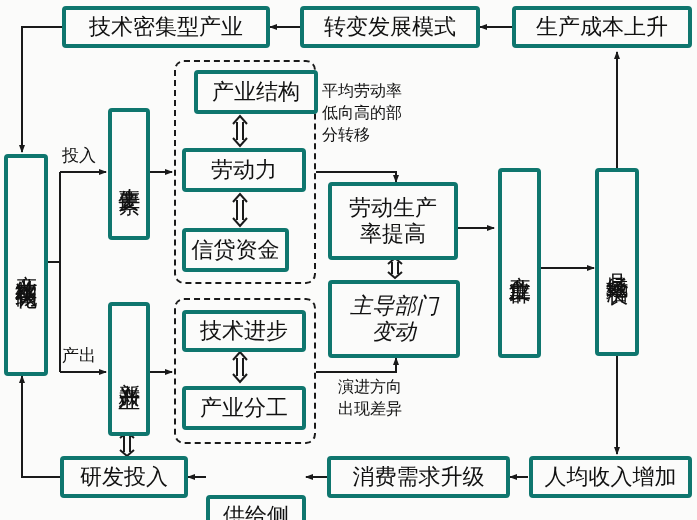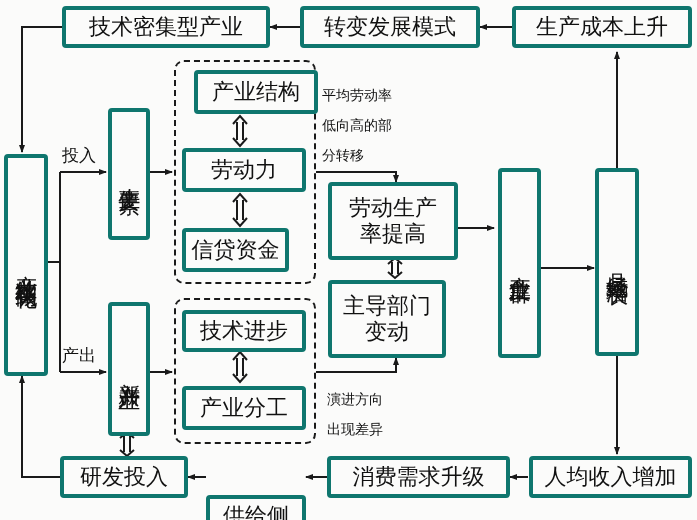--- a/index.html
+++ b/index.html
@@ -3,21 +3,21 @@
 <meta charset="utf-8">
 <style>
   html, body { margin:0; padding:0; background:#fbfbfa; }
   body { width:697px; height:520px; position:relative; overflow:hidden;
          font-family:"DejaVu Sans", "Liberation Sans", sans-serif; color:#111; }
   .box { position:absolute; box-sizing:border-box; border:4px solid #0f766e;
          border-radius:4px; background:#fbfbfa; display:flex; align-items:center;
          justify-content:center; text-align:center; font-size:22px; line-height:1.2; }
   .vbox { writing-mode:vertical-rl; text-orientation:upright; letter-spacing:2px; font-size:22px; }
   .dashgroup { position:absolute; box-sizing:border-box; border:2px dashed #1a1a1a; border-radius:10px; }
-  .note { position:absolute; font-size:14px; line-height:30px; white-space:pre-line; }
+  .note { position:absolute; font-size:16px; line-height:22px; white-space:pre-line; }
   .lbl { position:absolute; font-size:17px; }
   svg.wires { position:absolute; left:0; top:0; width:697px; height:520px; pointer-events:none; }
   svg.wires line, svg.wires polyline, svg.wires path { stroke:#1a1a1a; stroke-width:2; fill:none; }
 </style>
 </head>
 <body>
 
 <svg class="wires" viewBox="0 0 697 520">
   <defs>
     <marker id="ah" markerWidth="8" markerHeight="8" refX="7" refY="4" orient="auto" markerUnits="userSpaceOnUse">
@@ -123,28 +123,28 @@
 低向高的部
 分转移</div>
 
 <div class="dashgroup" style="left:174px;top:298px;width:142px;height:146px;"></div>
 <div class="box" style="left:182px;top:310px;width:124px;height:42px;">
   <span>技术进步</span>
 </div>
 <div class="box" style="left:182px;top:386px;width:124px;height:44px;">
   <span>产业分工</span>
 </div>
-<div class="note" style="left:327px;top:376px;margin-top:8px;">演进方向
+<div class="note" style="left:338px;top:376px;">演进方向
 出现差异</div>
 
 <div class="box" style="left:328px;top:182px;width:130px;height:78px;white-space:pre-line;">
   <span>劳动生产
 率提高</span>
 </div>
-<div class="box" style="left:328px;top:280px;width:118px;height:78px;white-space:pre-line;">
+<div class="box" style="left:328px;top:280px;width:132px;height:78px;white-space:pre-line;font-style:italic;">
   <span>主导部门
 变动</span>
 </div>
 <div class="box vbox" style="left:498px;top:168px;width:43px;height:190px;">
   <span>产业集群</span>
 </div>
 <div class="box vbox" style="left:595px;top:168px;width:44px;height:188px;">
   <span>县域经济增长</span>
 </div>
 

